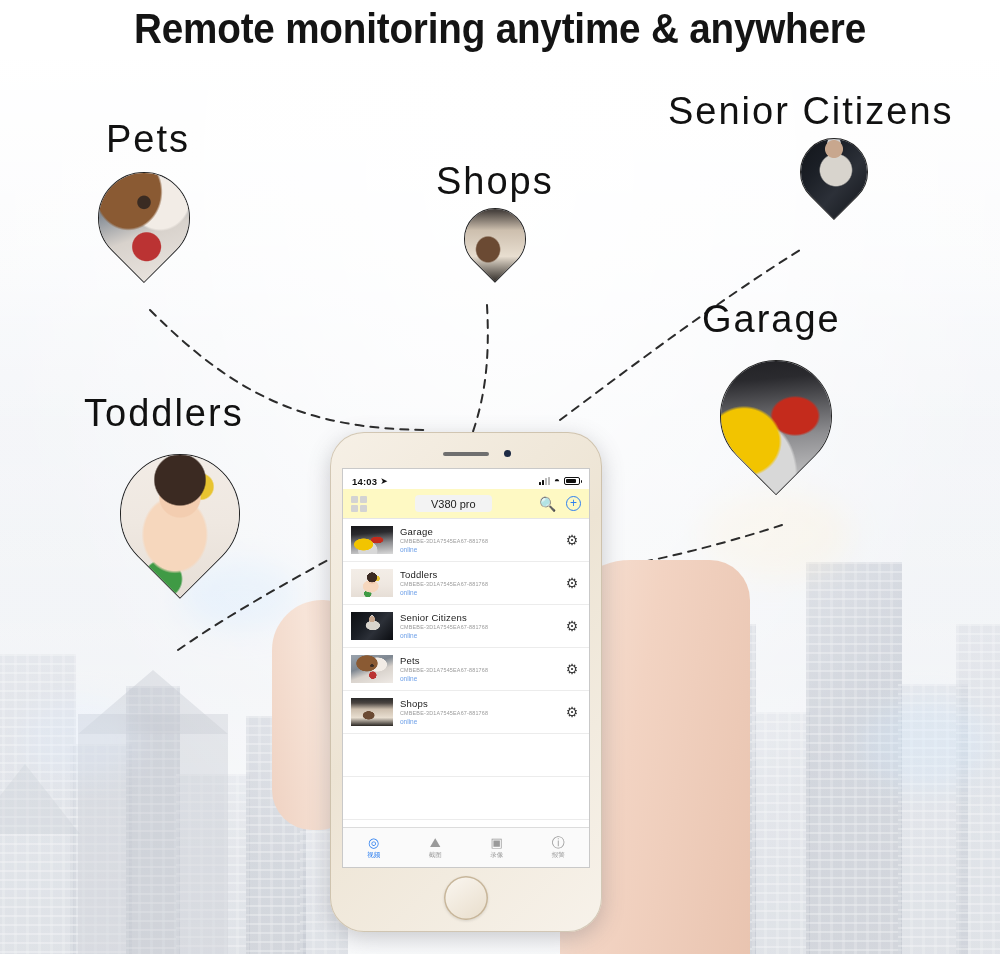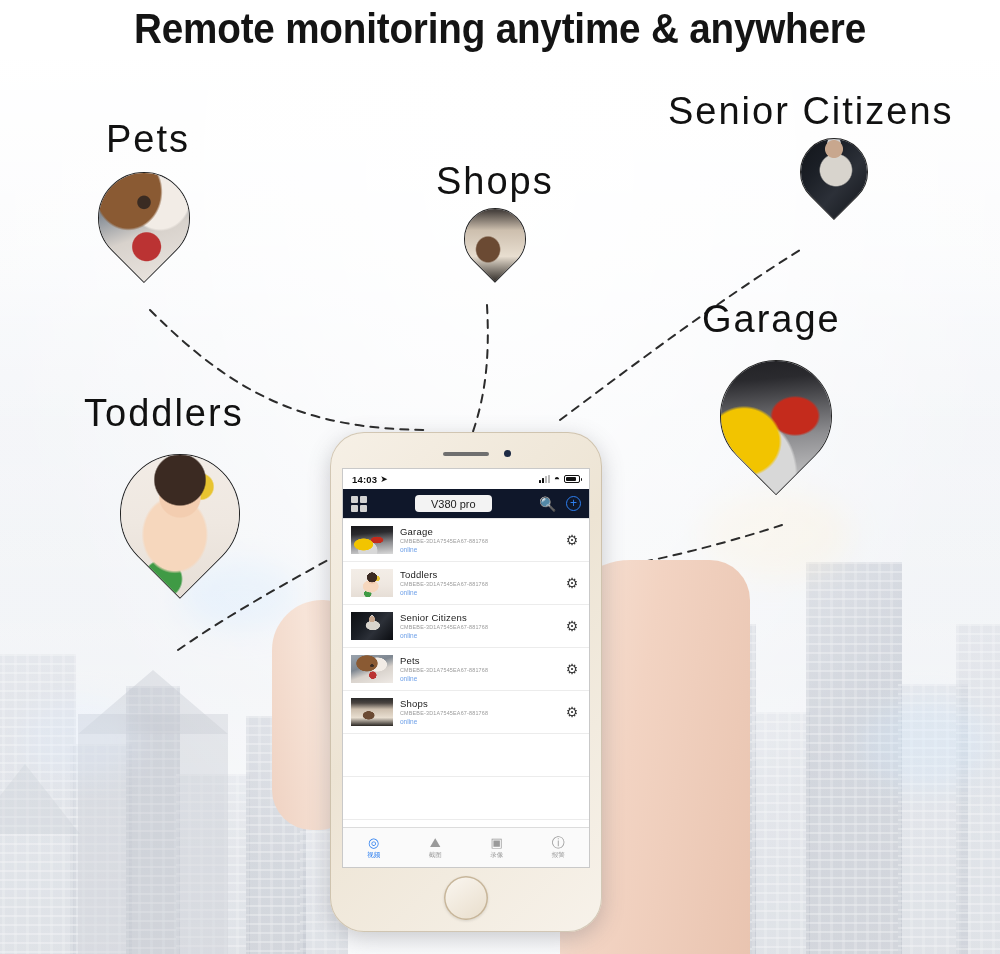--- a/index.html
+++ b/index.html
@@ -120,37 +120,37 @@
     position:absolute; left:12px; top:36px; width:248px; height:400px;
     background:#ffffff; border:1px solid #c9c9c9; overflow:hidden;
     display:flex; flex-direction:column;
   }
   #homebtn { position:absolute; bottom:12px; left:50%; transform:translateX(-50%);
              width:44px; height:44px; border-radius:50%;
              background:linear-gradient(145deg,#fbf7f1,#e8ddcb);
              box-shadow:inset 0 0 0 1.5px rgba(196,178,150,.95), 0 1px 3px rgba(0,0,0,.12); }
 
   
-  #statusbar { height:20px; flex:0 0 20px; display:flex; align-items:center;
-               padding:0 9px; font-size:9.5px; color:#111; }
+  #statusbar { height:20px; flex:0 0 20px; display:flex; align-items:flex-start;
+               padding:7px 9px; font-size:9.5px; color:#111; }
   #status-time { font-weight:600; letter-spacing:.2px; }
   #loc-arrow { margin-left:3px; font-size:9px; color:#111; }
   #status-right { margin-left:auto; display:flex; align-items:center; gap:4px; }
   .bars { display:flex; align-items:flex-end; gap:1px; height:8px; }
   .bars i { width:2px; background:#111; display:block; border-radius:.5px; }
   .bars i:nth-child(1){height:3px}.bars i:nth-child(2){height:5px}
   .bars i:nth-child(3){height:7px;background:#b9b9b9}.bars i:nth-child(4){height:8px;background:#b9b9b9}
   .wifi { font-size:10px; line-height:1; color:#111; }
   .batt { width:16px; height:8px; border:1px solid #111; border-radius:2px; position:relative; }
   .batt::after{content:"";position:absolute;right:-3px;top:2px;width:1.5px;height:3px;background:#111;border-radius:0 1px 1px 0;}
   .batt i { position:absolute; left:1px; top:1px; bottom:1px; width:70%; background:#111; border-radius:1px; display:block;}
 
   
   #navbar { flex:0 0 30px; display:flex; align-items:center; padding:0 8px;
-            background:#0f172a; border-bottom:1px solid #e6e6e6; }
+            background:#fef9c3; border-bottom:1px solid #e6e6e6; }
   #grid-icon { width:16px; height:16px; display:grid; grid-template-columns:1fr 1fr;
                grid-template-rows:1fr 1fr; gap:2px; }
   #grid-icon span { background:#d3d3d3; border-radius:1px; display:block; }
   #title-pill { margin:0 auto; background:#f3f3f3; border-radius:4px;
                 padding:2.5px 16px; font-size:11px; color:#222; }
   #search-icon { color:#2d7ff0; font-size:14px; margin-right:9px; }
   #add-icon { width:15px; height:15px; border:1.2px solid #2d7ff0; border-radius:50%;
               color:#2d7ff0; font-size:12px; line-height:12px; text-align:center; }
 
   

